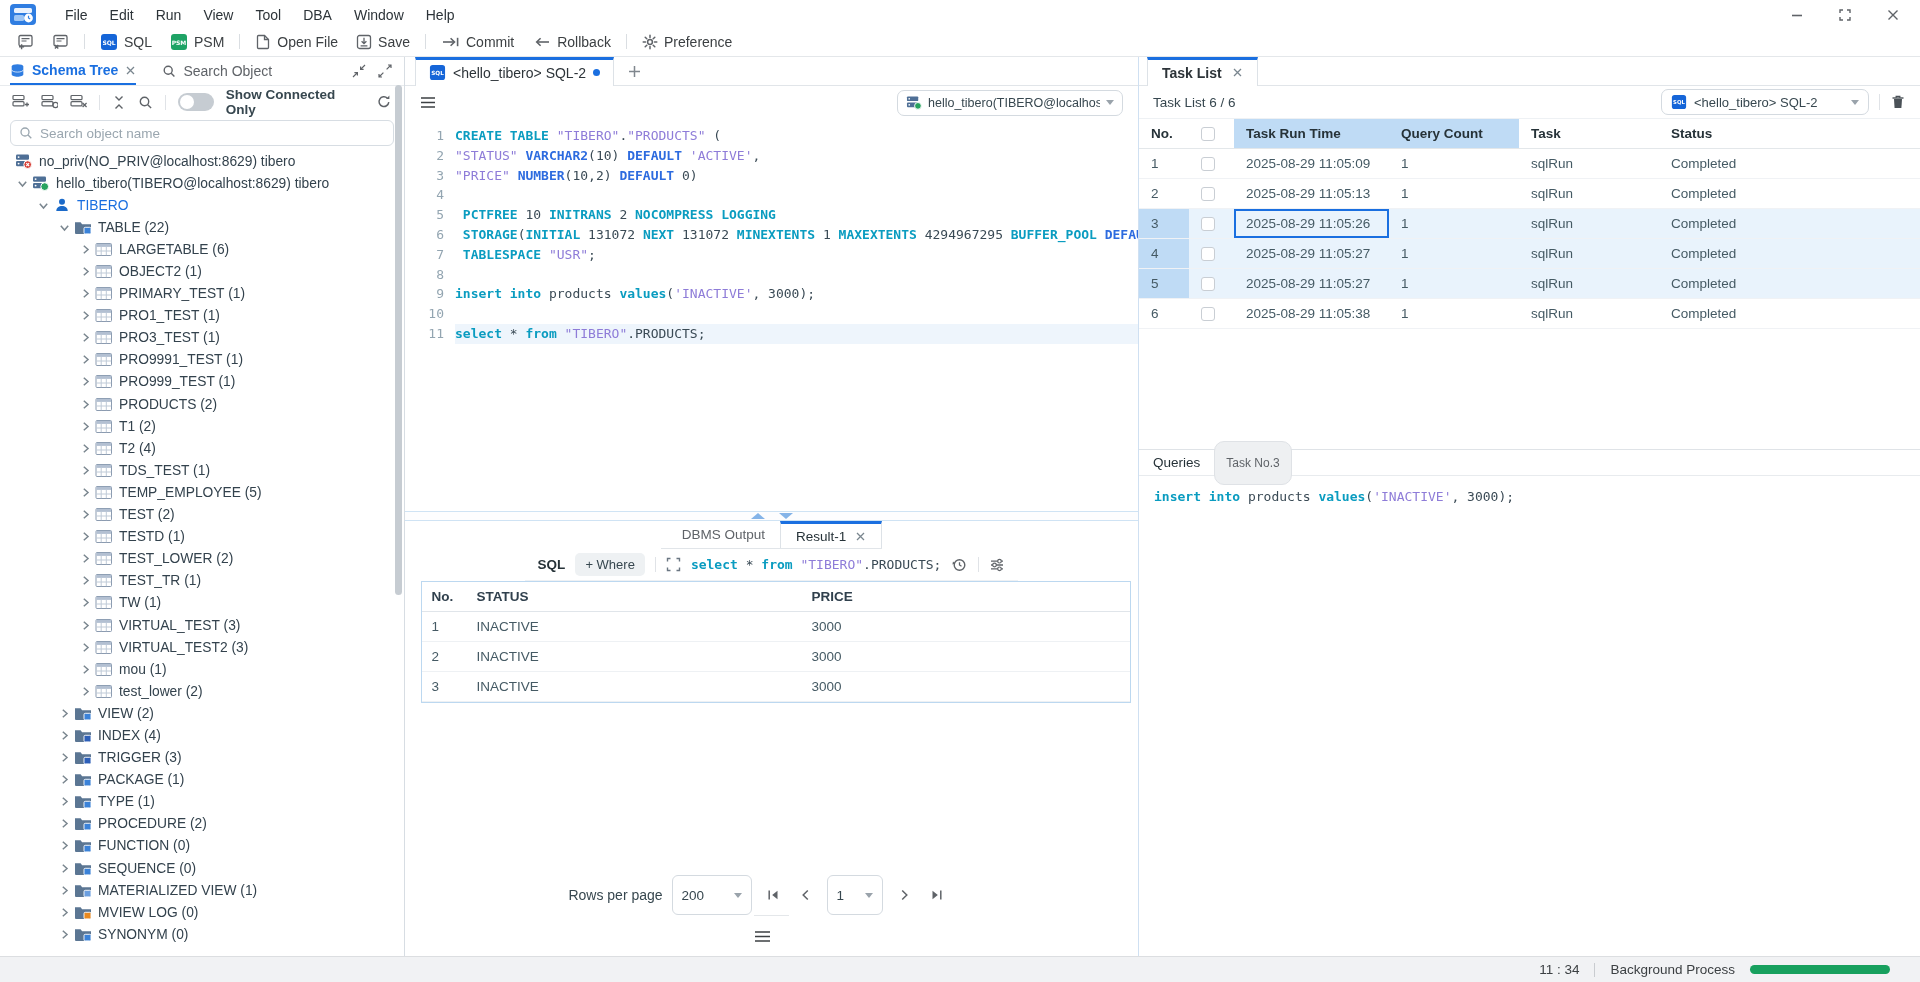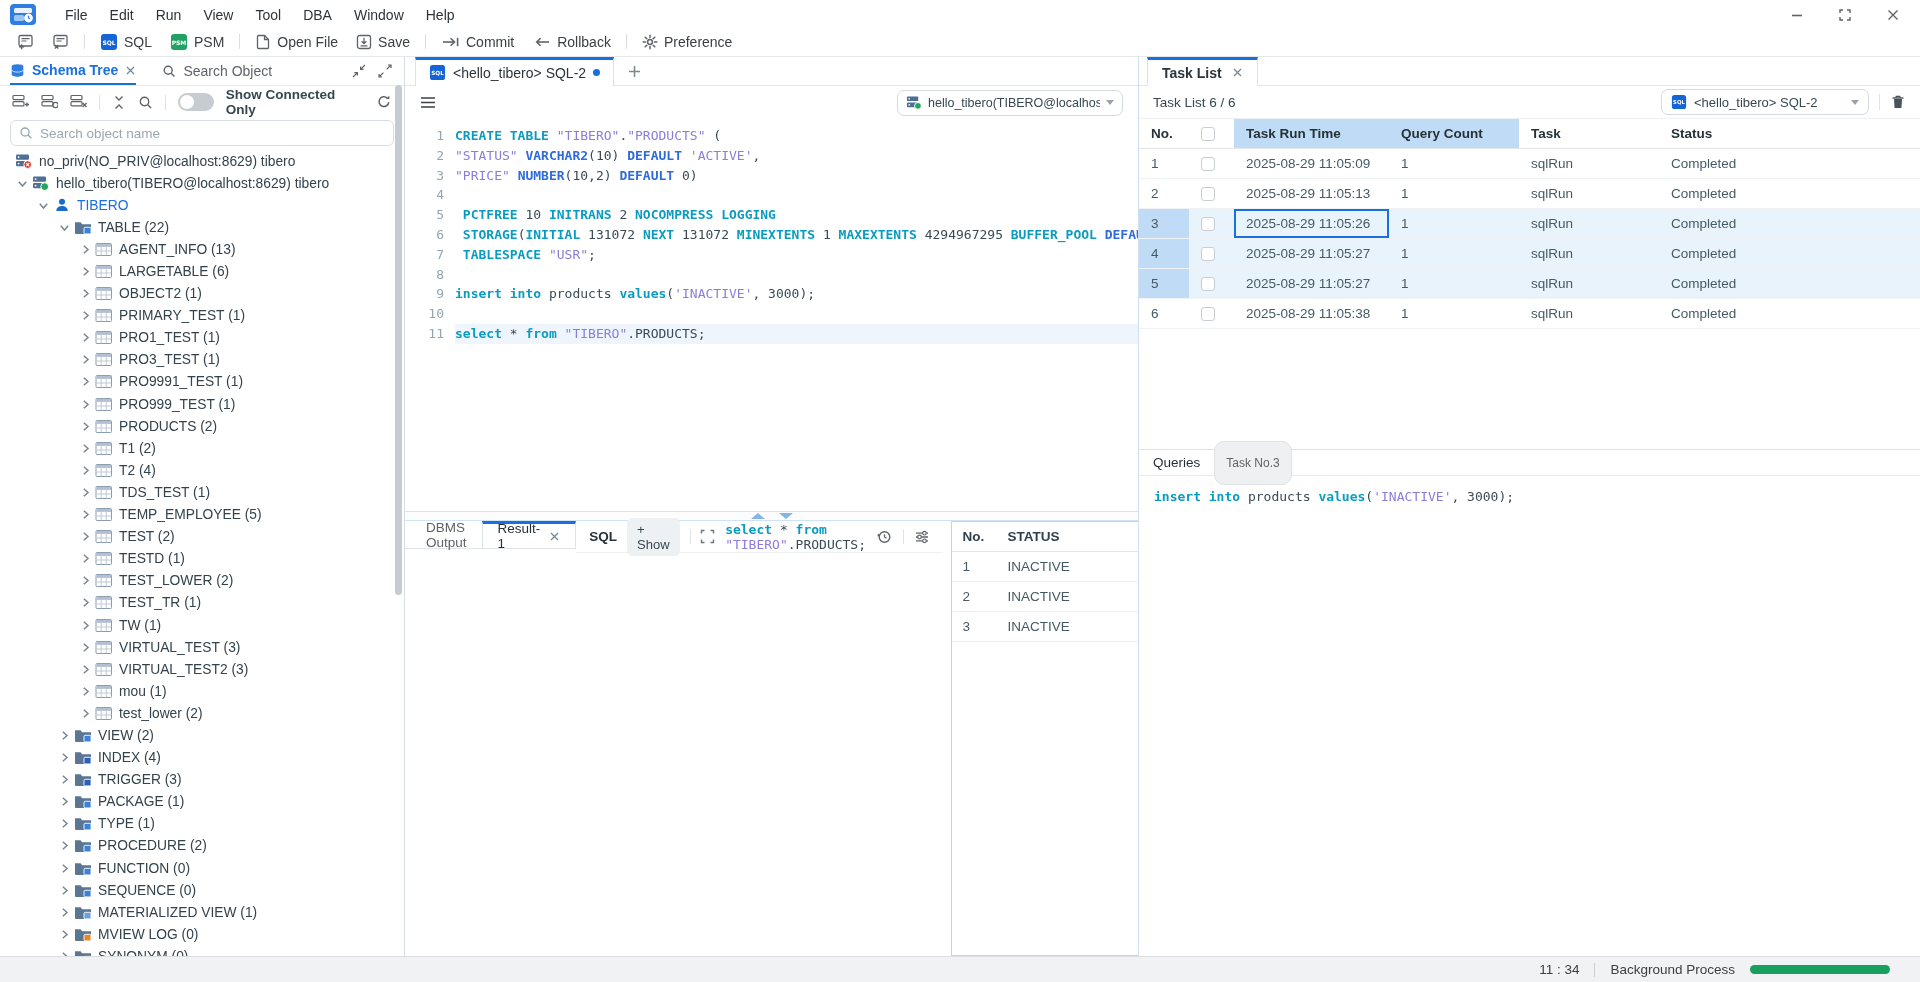--- a/index.html
+++ b/index.html
@@ -54,21 +54,21 @@
   .codelines{flex:1;min-width:0;}
   .cline{height:19.8px;white-space:pre;}
   .cline.cur{background:#eef5fc;}
   .tok-k{color:#0a9cc0;font-weight:bold;}
   .tok-t{color:#2d6bdf;font-weight:bold;}
   .tok-s{color:#8e7cd8;}
   .tok-p{color:#3a4a55;}
   .splitter{height:10px;border-top:1px solid #cfe3f4;border-bottom:1px solid #cfe3f4;display:flex;align-items:center;justify-content:center;gap:14px;background:#fdfdfe;}
   .tri-up{width:0;height:0;border-left:7px solid transparent;border-right:7px solid transparent;border-bottom:6px solid #85b4e8;}
   .tri-down{width:0;height:0;border-left:7px solid transparent;border-right:7px solid transparent;border-top:6px solid #85b4e8;}
-  .results{height:435px;display:flex;flex-direction:row;}
+  .results{height:435px;display:flex;flex-direction:column;align-items:center;}
   .rtabs{height:28px;display:flex;align-items:stretch;border-bottom:1px solid #e1e5e9;padding-left:6px;}
   .rtab{display:flex;align-items:center;gap:9px;padding:0 15px;color:#5f6368;font-size:13.5px;}
   .rtab.active{color:#263238;background:#fff;border:1px solid #dde2e7;border-top:3px solid #1a6fe0;border-bottom:none;}
   .sqlbar{height:32px;display:flex;align-items:center;gap:10px;padding:0 13px;border-bottom:1px solid #eef1f4;}
   .sql-label{font-weight:bold;color:#263238;font-size:13.5px;}
   .where-btn{background:#eef1f3;border-radius:5px;padding:4px 10px;font-size:13px;color:#37474f;}
   .sql-query{font-family:"DejaVu Sans Mono",monospace;font-size:13px;}
   .sqlbar-right{margin-left:auto;display:flex;align-items:center;gap:10px;}
   .grid{margin-left:8px;width:710px;border:1px solid #bcd8f0;}
   .grow{display:grid;grid-template-columns:45px 335px 328px;height:30px;align-items:center;border-bottom:1px solid #eef1f4;font-size:13.5px;color:#455a64;}
@@ -402,35 +402,20 @@
               <path d="M4.8 2.8L9 6.5 4.8 10.2" fill="none" stroke="#7a868f" stroke-width="1.5"></path>
             </svg>
           </span>
           <span class="ticon">
             <svg width="18" height="15" viewBox="0 0 18 15">
               <rect x="1" y="1.5" width="15.5" height="12" rx="1" fill="#fff" stroke="#8b9bb0"></rect>
               <rect x="1.4" y="1.9" width="14.7" height="3" fill="#b3c0d2"></rect>
               <path d="M6.2 4.9v8.3M11.3 4.9v8.3M1.2 9h15" stroke="#bfcad7" fill="none"></path>
             </svg>
           </span>
-          <span class="tlabel">AGENT_INFO (13)</span>
-        </div>
-        <div class="trow" style="padding-left:77px">
-          <span class="chev">
-            <svg width="13" height="13" viewBox="0 0 13 13">
-              <path d="M4.8 2.8L9 6.5 4.8 10.2" fill="none" stroke="#7a868f" stroke-width="1.5"></path>
-            </svg>
-          </span>
-          <span class="ticon">
-            <svg width="18" height="15" viewBox="0 0 18 15">
-              <rect x="1" y="1.5" width="15.5" height="12" rx="1" fill="#fff" stroke="#8b9bb0"></rect>
-              <rect x="1.4" y="1.9" width="14.7" height="3" fill="#b3c0d2"></rect>
-              <path d="M6.2 4.9v8.3M11.3 4.9v8.3M1.2 9h15" stroke="#bfcad7" fill="none"></path>
-            </svg>
-          </span>
           <span class="tlabel">LARGETABLE (6)</span>
         </div>
         <div class="trow" style="padding-left:77px">
           <span class="chev">
             <svg width="13" height="13" viewBox="0 0 13 13">
               <path d="M4.8 2.8L9 6.5 4.8 10.2" fill="none" stroke="#7a868f" stroke-width="1.5"></path>
             </svg>
           </span>
           <span class="ticon">
             <svg width="18" height="15" viewBox="0 0 18 15">
@@ -964,21 +949,21 @@
           <span>Result-1</span>
           <span>
               <svg width="11" height="11">
                 <path d="M2 2l7 7M9 2l-7 7" stroke="#7a868f" stroke-width="1.3"></path>
               </svg>
             </span>
         </div>
       </div>
       <div class="sqlbar">
         <span class="sql-label">SQL</span>
-        <span class="where-btn">+ Show</span>
+        <span class="where-btn">+ Where</span>
         <span class="vsep"></span>
         <span>
             <svg width="15" height="15">
               <path d="M1.5 4.5v-3h3M10.5 1.5h3v3M13.5 10.5v3h-3M4.5 13.5h-3v-3" fill="none" stroke="#6a7682" stroke-width="1.4"></path>
             </svg>
           </span>
         <span class="sql-query" id="result-query"><span class="tok-k">select</span><span class="tok-p"> * </span><span class="tok-k">from</span><span class="tok-p"> </span><span class="tok-s">"TIBERO"</span><span class="tok-p">.PRODUCTS;</span></span>
         <div class="sqlbar-right">
           <span>
               <svg width="17" height="16">

